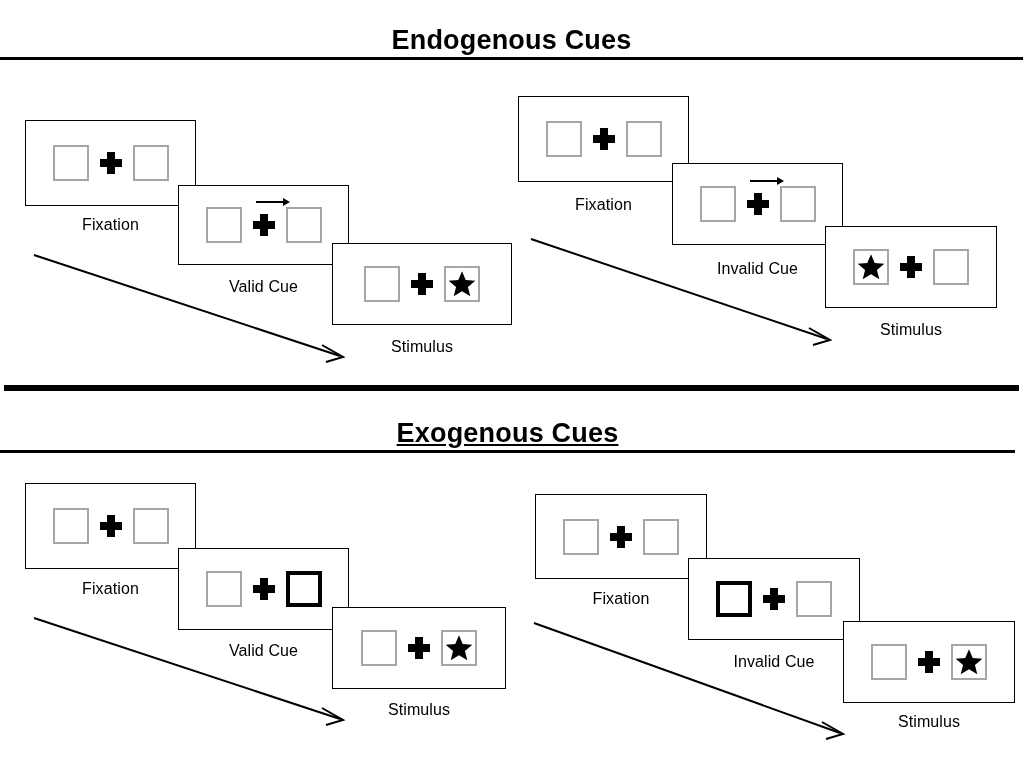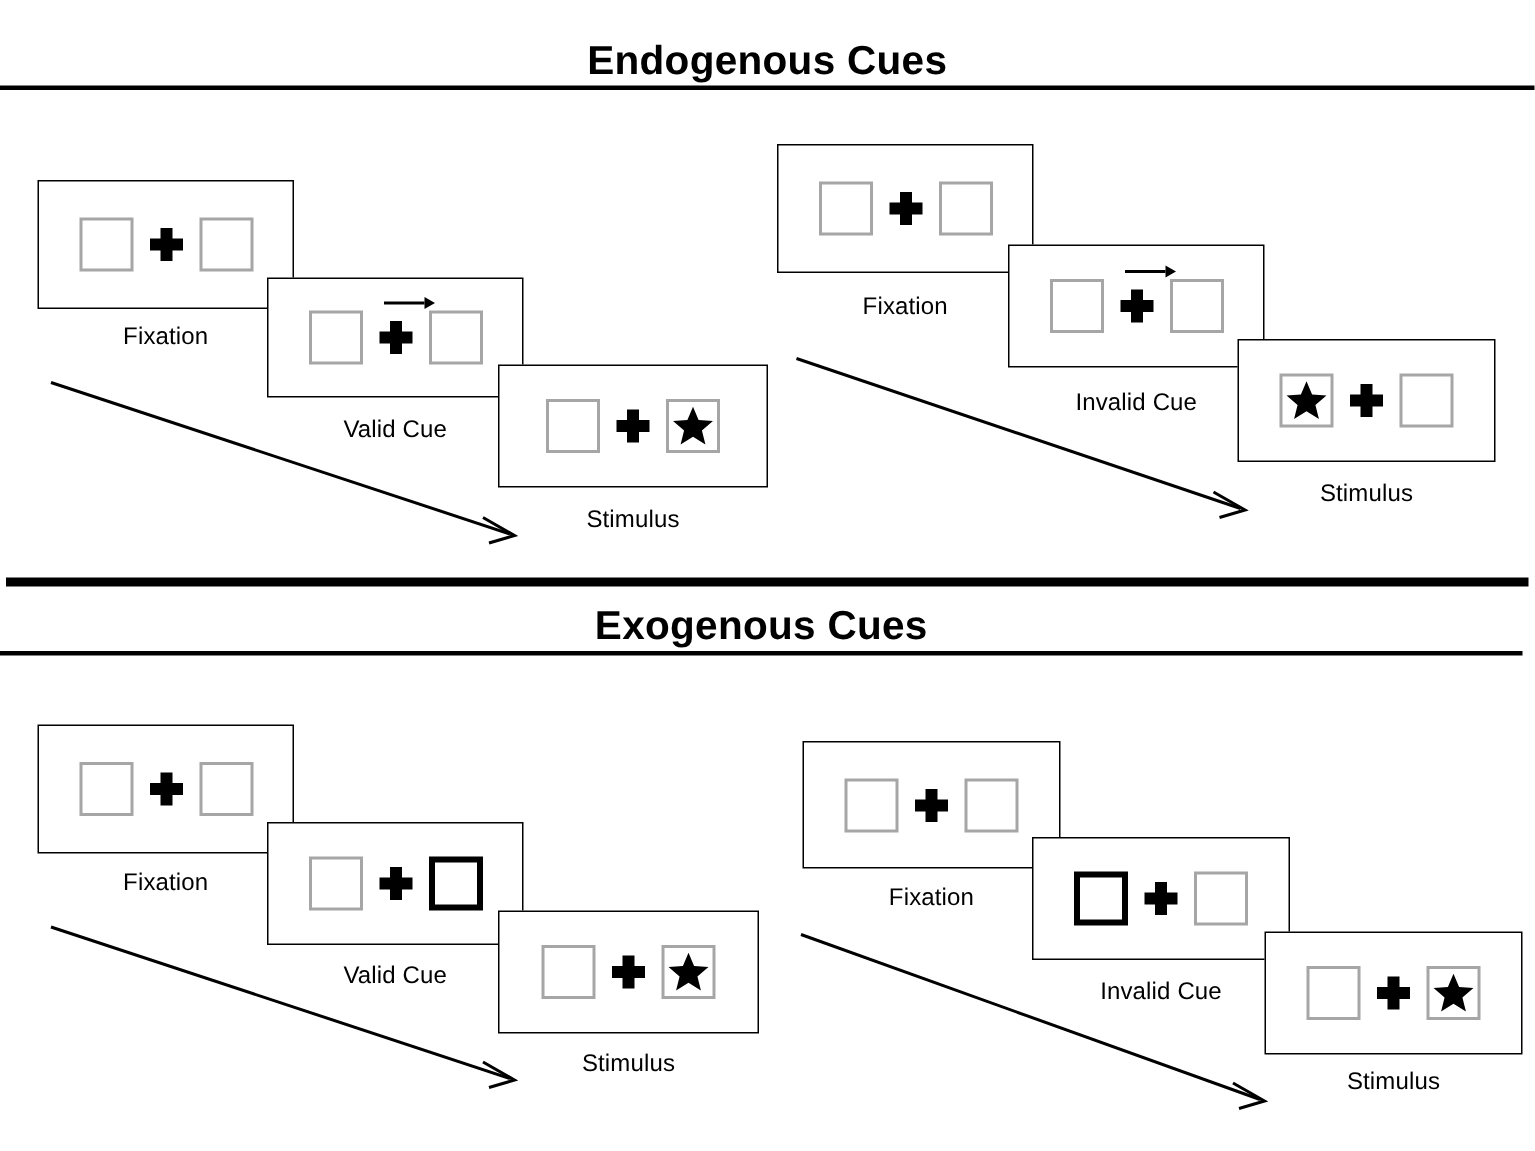--- a/index.html
+++ b/index.html
@@ -114,21 +114,21 @@
 </style>
 </head>
 <body>
 
 <div id="stage">
 
   <div class="section-title" style="left:0;top:25px;width:1023px;">Endogenous Cues</div>
 
   <div class="divider" style="left:4px;top:385px;width:1015px;height:6px;"></div>
 
-  <div class="section-title" style="left:0;top:402px;width:1015px;">Exogenous Cues</div>
+  <div class="section-title" style="left:0;top:418px;width:1015px;text-decoration:underline;">Exogenous Cues</div>
 
   <div class="panel" style="left:25px;top:120px;width:171px;height:86px;">
     <div class="panel-inner">
       <div class="box">
         
       </div>
       <div class="plus-slot">
         <div class="plus"></div>
 
       </div>

